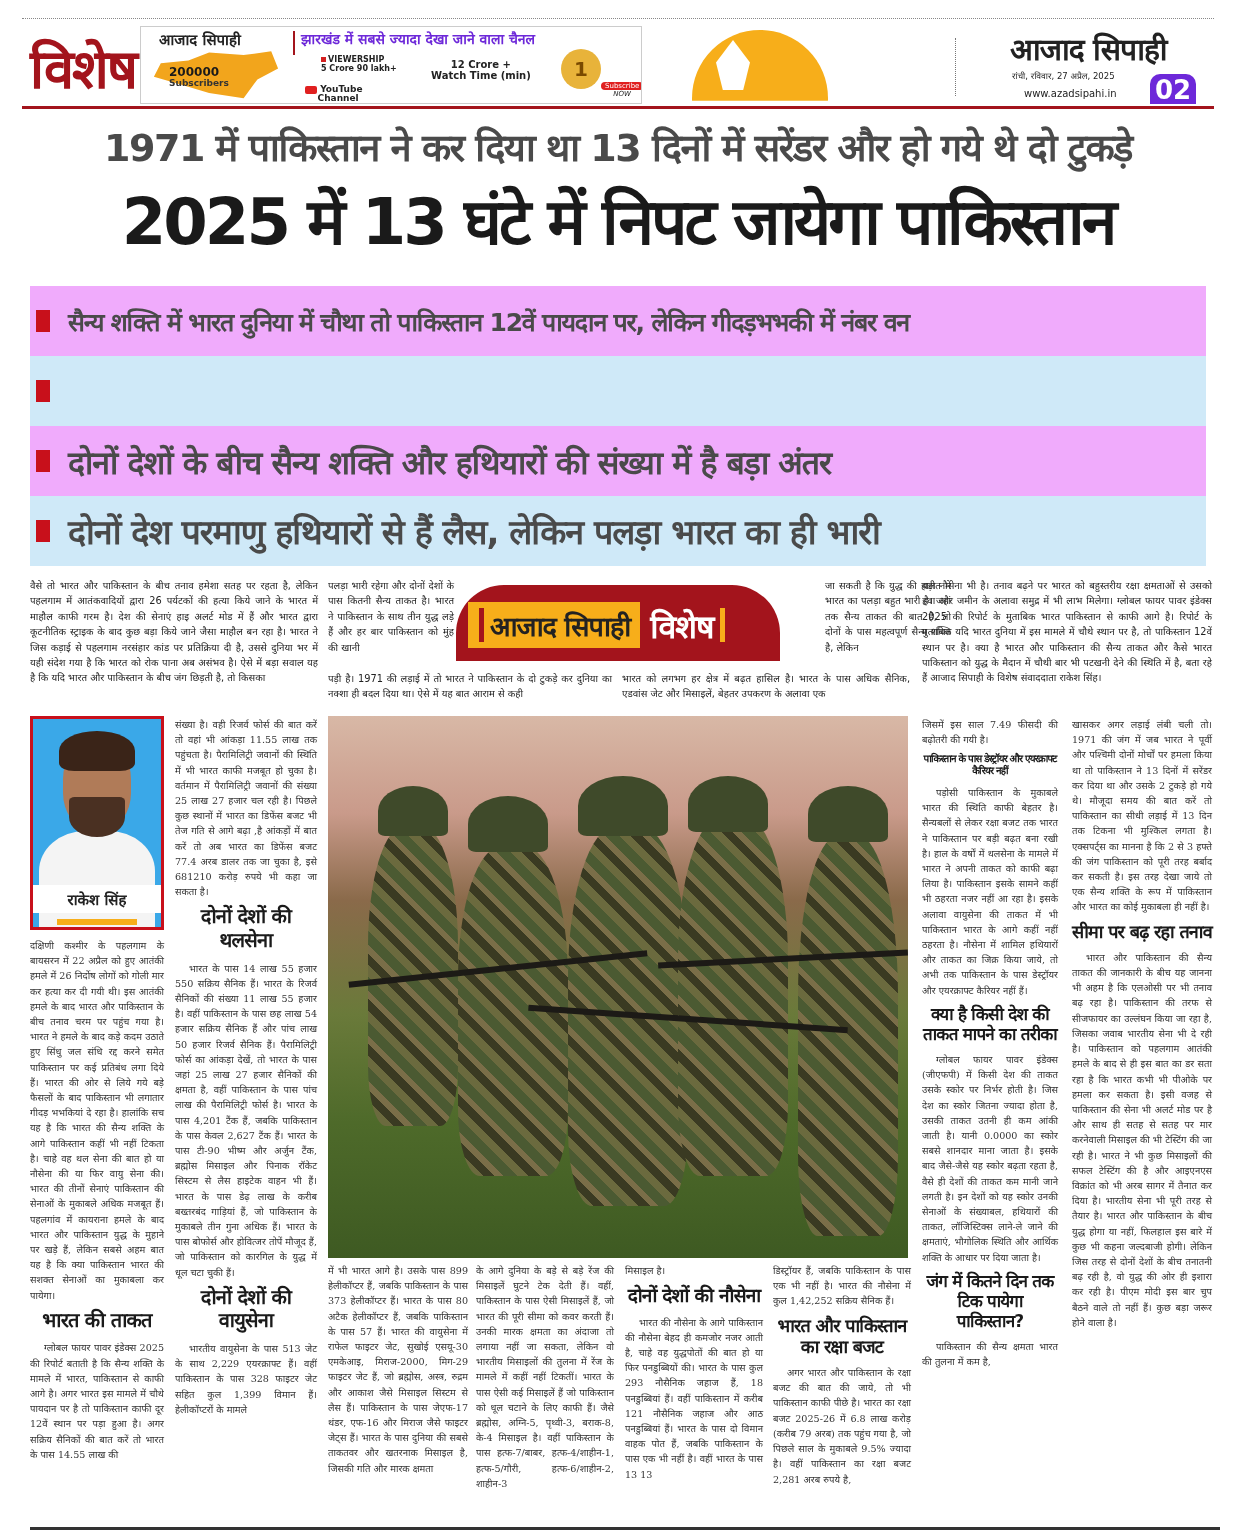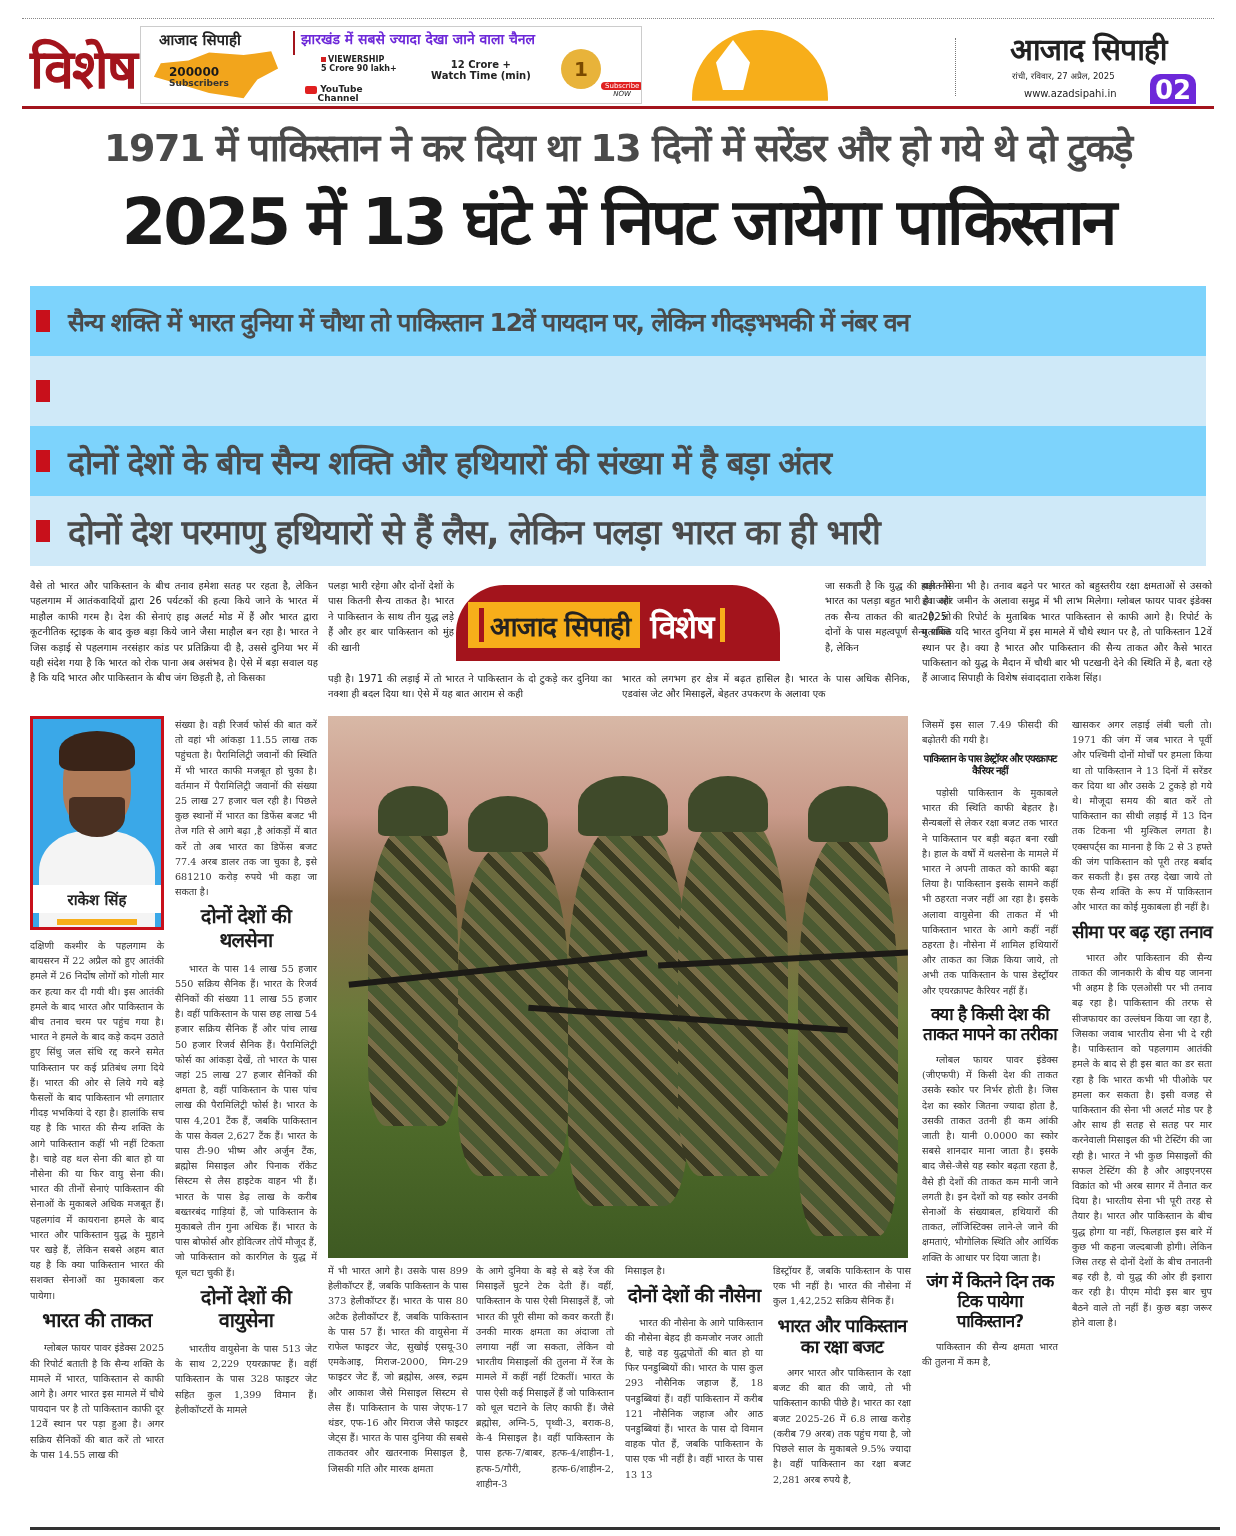--- a/index.html
+++ b/index.html
@@ -28,21 +28,21 @@
   .paper-name { position: absolute; left: 1010px; top: 28px; font-weight: bold; font-size: 30px; color: #222; letter-spacing: -1px; }
   .paper-date { position: absolute; left: 1012px; top: 70px; font-size: 8.5px; color: #222; }
   .paper-web { position: absolute; left: 1024px; top: 88px; font-size: 10px; color: #222; }
   .page-no { position: absolute; left: 1150px; top: 74px; width: 46px; height: 30px; background: #6d28d9; color: #fff; font-weight: bold; font-size: 26px; text-align: center; line-height: 32px; border-radius: 10px 10px 0 0; }
   .red-rule { position: absolute; left: 22px; top: 106px; width: 1192px; height: 3px; background: #a3141c; }
   
   .kicker { position: absolute; left: 20px; top: 120px; width: 1196px; text-align: center; font-weight: bold; font-size: 38px; color: #4a4a4a; letter-spacing: -1.5px; white-space: nowrap; }
   .headline { position: absolute; left: 20px; top: 176px; width: 1196px; text-align: center; font-weight: bold; font-size: 64px; color: #1a1a1a; letter-spacing: -3px; white-space: nowrap; }
   .bullets { position: absolute; left: 30px; top: 286px; width: 1176px; }
   .bullet { height: 70px; display: flex; align-items: center; padding-left: 6px; font-weight: bold; color: #4a4a4a; white-space: nowrap; letter-spacing: -1px; }
-  .bullet.cream { background: #7dd3fc; }
+  .bullet.cream { background: #f0abfc; }
   .bullet.blue { background: #cfe9f8; }
   .bullet .sq { width: 14px; height: 22px; background: #c8101b; margin-right: 18px; flex: none; }
   .bullet .txt { font-size: 30px; }
   .bullet.b1 .txt { font-size: 25px; letter-spacing: -1.2px; }
   
   .col { position: absolute; font-family: "DejaVu Serif", serif; font-size: 9.6px; line-height: 15.2px; color: #333; text-align: justify; }
   .col p { text-indent: 14px; }
   .col p.noind { text-indent: 0; }
   .lead { font-family: "DejaVu Sans", sans-serif; font-size: 9.8px; line-height: 15.4px; color: #222; }
   .subhead { font-family: "DejaVu Sans", sans-serif; font-weight: bold; color: #1a1a1a; text-align: center; letter-spacing: -0.8px; line-height: 1.18; margin: 6px 0 8px; }
@@ -231,17 +231,17 @@
   <div class="subhead" style="font-size:10px;">पाकिस्तान के पास डेस्ट्रॉयर और एयरक्राफ्ट कैरियर नहीं</div>
   <p>पड़ोसी पाकिस्तान के मुकाबले भारत की स्थिति काफी बेहतर है। सैन्यबलों से लेकर रक्षा बजट तक भारत ने पाकिस्तान पर बड़ी बढ़त बना रखी है। हाल के वर्षों में थलसेना के मामले में भारत ने अपनी ताकत को काफी बढ़ा लिया है। पाकिस्तान इसके सामने कहीं भी ठहरता नजर नहीं आ रहा है। इसके अलावा वायुसेना की ताकत में भी पाकिस्तान भारत के आगे कहीं नहीं ठहरता है। नौसेना में शामिल हथियारों और ताकत का जिक्र किया जाये, तो अभी तक पाकिस्तान के पास डेस्ट्रॉयर और एयरक्राफ्ट कैरियर नहीं हैं।</p>
   <div class="subhead" style="font-size:17px;">क्या है किसी देश की ताकत मापने का तरीका</div>
   <p>ग्लोबल फायर पावर इंडेक्स (जीएफपी) में किसी देश की ताकत उसके स्कोर पर निर्भर होती है। जिस देश का स्कोर जितना ज्यादा होता है, उसकी ताकत उतनी ही कम आंकी जाती है। यानी 0.0000 का स्कोर सबसे शानदार माना जाता है। इसके बाद जैसे-जैसे यह स्कोर बढ़ता रहता है, वैसे ही देशों की ताकत कम मानी जाने लगती है। इन देशों को यह स्कोर उनकी सेनाओं के संख्याबल, हथियारों की ताकत, लॉजिस्टिक्स लाने-ले जाने की क्षमताएं, भौगोलिक स्थिति और आर्थिक शक्ति के आधार पर दिया जाता है।</p>
   <div class="subhead" style="font-size:17px;">जंग में कितने दिन तक टिक पायेगा पाकिस्तान?</div>
   <p>पाकिस्तान की सैन्य क्षमता भारत की तुलना में कम है,</p>
 </div>
 
 <div class="col" style="left:1072px; top:717px; width:140px;">
   <p class="noind">खासकर अगर लड़ाई लंबी चली तो। 1971 की जंग में जब भारत ने पूर्वी और पश्चिमी दोनों मोर्चों पर हमला किया था तो पाकिस्तान ने 13 दिनों में सरेंडर कर दिया था और उसके 2 टुकड़े हो गये थे। मौजूदा समय की बात करें तो पाकिस्तान का सीधी लड़ाई में 13 दिन तक टिकना भी मुश्किल लगता है। एक्सपर्ट्स का मानना है कि 2 से 3 हफ्ते की जंग पाकिस्तान को पूरी तरह बर्बाद कर सकती है। इस तरह देखा जाये तो एक सैन्य शक्ति के रूप में पाकिस्तान और भारत का कोई मुकाबला ही नहीं है।</p>
-  <div class="subhead" style="font-size:18px;text-align:right;">सीमा पर बढ़ रहा तनाव</div>
+  <div class="subhead" style="font-size:18px;">सीमा पर बढ़ रहा तनाव</div>
   <p>भारत और पाकिस्तान की सैन्य ताकत की जानकारी के बीच यह जानना भी अहम है कि एलओसी पर भी तनाव बढ़ रहा है। पाकिस्तान की तरफ से सीजफायर का उल्लंघन किया जा रहा है, जिसका जवाब भारतीय सेना भी दे रही है। पाकिस्तान को पहलगाम आतंकी हमले के बाद से ही इस बात का डर सता रहा है कि भारत कभी भी पीओके पर हमला कर सकता है। इसी वजह से पाकिस्तान की सेना भी अलर्ट मोड पर है और साथ ही सतह से सतह पर मार करनेवाली मिसाइल की भी टेस्टिंग की जा रही है। भारत ने भी कुछ मिसाइलों की सफल टेस्टिंग की है और आइएनएस विक्रांत को भी अरब सागर में तैनात कर दिया है। भारतीय सेना भी पूरी तरह से तैयार है। भारत और पाकिस्तान के बीच युद्ध होगा या नहीं, फिलहाल इस बारे में कुछ भी कहना जल्दबाजी होगी। लेकिन जिस तरह से दोनों देशों के बीच तनातनी बढ़ रही है, वो युद्ध की ओर ही इशारा कर रही है। पीएम मोदी इस बार चुप बैठने वाले तो नहीं हैं। कुछ बड़ा जरूर होने वाला है।</p>
 </div>
 
 <div class="bottom-rule"></div>
 
 </body></html>

